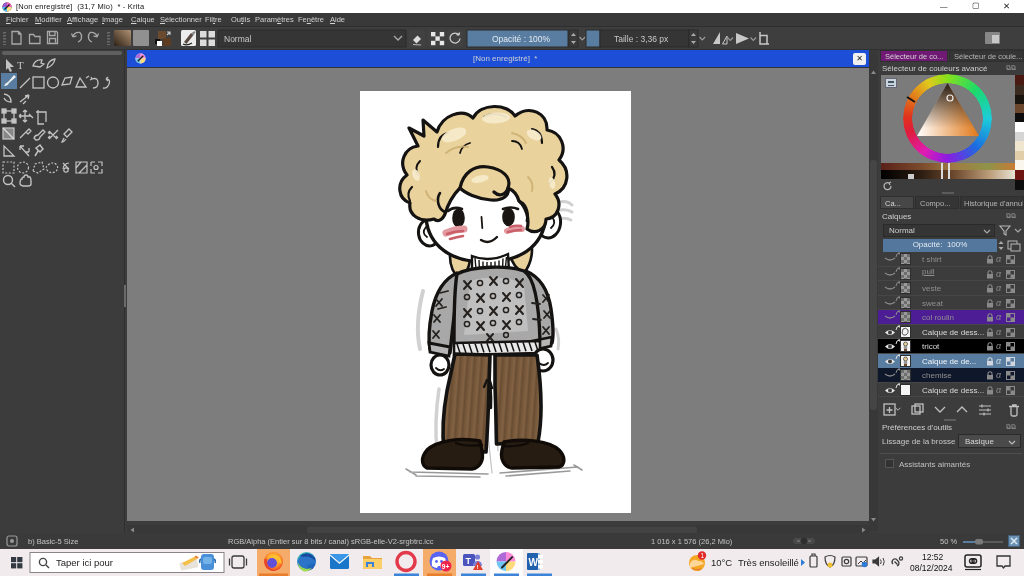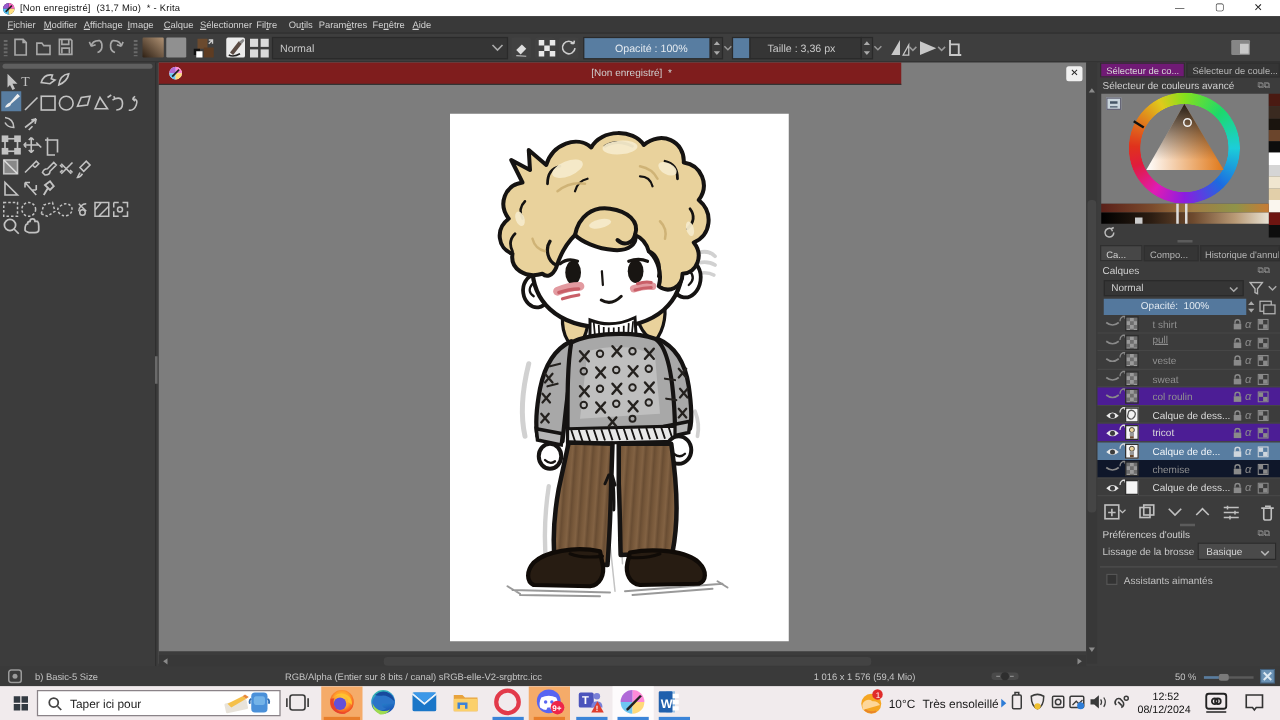--- a/index.html
+++ b/index.html
@@ -12,21 +12,21 @@
   .winbtn { position:absolute; top:2px; color:#222; font-size:7.5px; }
   
   #menubar { left:0; top:13px; width:1024px; height:14px; background:#393939; color:#d2d2d2; font-size:7.5px; border-bottom:1px solid #2e2e2e;}
   #menubar span { position:absolute; top:2px; }
   
   #toolbar { left:0; top:27px; width:1024px; height:23px; background:#3e3e3e; border-bottom:1px solid #303030; }
   
   #toolbox { left:0; top:50px; width:125px; height:483px; background:#3c3c3c; border-right:1px solid #2f2f2f; }
   
   #subwin { left:127px; top:50px; width:742px; height:481px; background:#7d7d7d; }
-  #subtab { position:absolute; left:0; top:0; width:594px; height:18px; background:#7f1d1d; border-bottom:1px solid #333; color:#cfcfcf; font-size:8px; }
+  #subtab { position:absolute; left:0; top:0; width:742px; height:18px; background:#1d4ed8; border-bottom:1px solid #333; color:#cfcfcf; font-size:8px; }
   #canvas { position:absolute; left:233px; top:41px; width:271px; height:422px; background:#ffffff; }
   
   #vscroll { left:869px; top:50px; width:9px; height:481px; background:#3c3c3c; }
   #hscroll { position:absolute; left:0px; top:471px; width:742px; height:10px; background:#3c3c3c; }
   
   #rdock { left:878px; top:50px; width:146px; height:483px; background:#3c3c3c; color:#c8c8c8; font-size:8px; }
   
   #statusbar { left:0; top:533px; width:1024px; height:16px; background:#3a3a3a; color:#c4c4c4; font-size:7.5px; }
   
   #taskbar { left:0; top:549px; width:1024px; height:27px; background:#f1ebed; color:#222; font-size:9px; }
@@ -656,21 +656,21 @@
           <path d="M2 4 v-1.2 a2 2 0 0 1 4 0 V4" fill="none" stroke="#8a8a8a" stroke-width="1.1"></path>
         </svg>
         <span class="abs" style="left:118px;top:2px;font-size:9px;color:#8a8a8a;font-style:italic;">α</span>
         <svg class="abs" style="left:128px;top:3px" width="9" height="9" viewBox="0 0 9 9">
           <rect x="0.5" y="0.5" width="8" height="8" fill="none" stroke="#8a8a8a" stroke-width="1"></rect>
           <rect x="1" y="1" width="3.5" height="3.5" fill="#8a8a8a"></rect>
           <rect x="4.5" y="4.5" width="3.5" height="3.5" fill="#8a8a8a"></rect>
         </svg>
         <div class="abs" style="left:0;top:13.8px;width:146px;height:0.7px;background:#464646;"></div>
       </div>
-<div class="abs" style="left:0;top:87.0px;width:146px;height:14px;background:#4c1d95;">
+<div class="abs" style="left:0;top:87.0px;width:146px;height:14px;background:#000000;">
         <svg class="abs" style="left:6px;top:3px" width="12" height="9" viewBox="0 0 12 9">
           <path d="M1 4.5 Q6 -0.5 11 4.5 Q6 9.5 1 4.5 Z" fill="#e8e8e8"></path>
           <circle cx="6" cy="4.5" r="2" fill="#3c3c3c"></circle>
         </svg>
         <svg class="abs" style="left:17px;top:0px" width="7" height="7" viewBox="0 0 7 7">
           <path d="M1 5 Q1 1 5 1 M5 1 l-2 0 m2 0 l0 2" stroke="#ddd" fill="none" stroke-width="1"></path>
         </svg>
         <div class="abs" style="left:22px;top:1px;width:11px;height:12px;background:#f5f5f5;border:1px solid #2e2e2e;"><svg width="9" height="10" viewBox="0 0 9 10">
             <circle cx="4.5" cy="3" r="2" fill="#e9d29c" stroke="#333" stroke-width="0.7"></circle>
             <rect x="2.8" y="5" width="3.4" height="3" fill="#999"></rect>
@@ -786,21 +786,21 @@
     <div class="abs" style="left:21px; top:410px; font-size:8px; color:#c0c0c0;">Assistants aimantés</div>
   </div>
 
   <div id="statusbar" class="abs">
     <svg class="abs" style="left:6px; top:2px" width="12" height="12" viewBox="0 0 12 12">
       <rect x="1" y="1" width="10" height="10" rx="2" fill="none" stroke="#9a9a9a" stroke-width="1.2"></rect>
       <circle cx="6" cy="6" r="2" fill="#9a9a9a"></circle>
     </svg>
     <span class="abs" style="left:28px; top:4px;">b) Basic-5 Size</span>
     <span class="abs" style="left:228px; top:4px;">RGB/Alpha (Entier sur 8 bits / canal) sRGB-elle-V2-srgbtrc.icc</span>
-    <span class="abs" style="left:651px; top:4px;">1 016 x 1 576 (59,4 Mio)</span>
+    <span class="abs" style="left:651px; top:4px;">1 016 x 1 576 (26,2 Mio)</span>
     <svg class="abs" style="left:793px; top:3px" width="22" height="10" viewBox="0 0 22 10">
       <rect x="0" y="2" width="22" height="6" rx="3" fill="#4a4a4a"></rect>
       <circle cx="11" cy="5" r="3.2" fill="#2e2e2e"></circle>
       <path d="M4 5 l3 0 M15 5 l3 0" stroke="#888" stroke-width="1"></path>
     </svg>
     <span class="abs" style="left:828px; top:20px;margin-left:24px;">0,00°</span>
     <span class="abs" style="left:940px; top:4px;">50 %</span>
     <svg class="abs" style="left:963px; top:6px" width="40" height="6" viewBox="0 0 40 6">
       <rect x="0" y="2" width="40" height="2" fill="#5a5a5a"></rect>
       <rect x="12" y="0" width="8" height="5.5" rx="2" fill="#7a7a7a"></rect>

